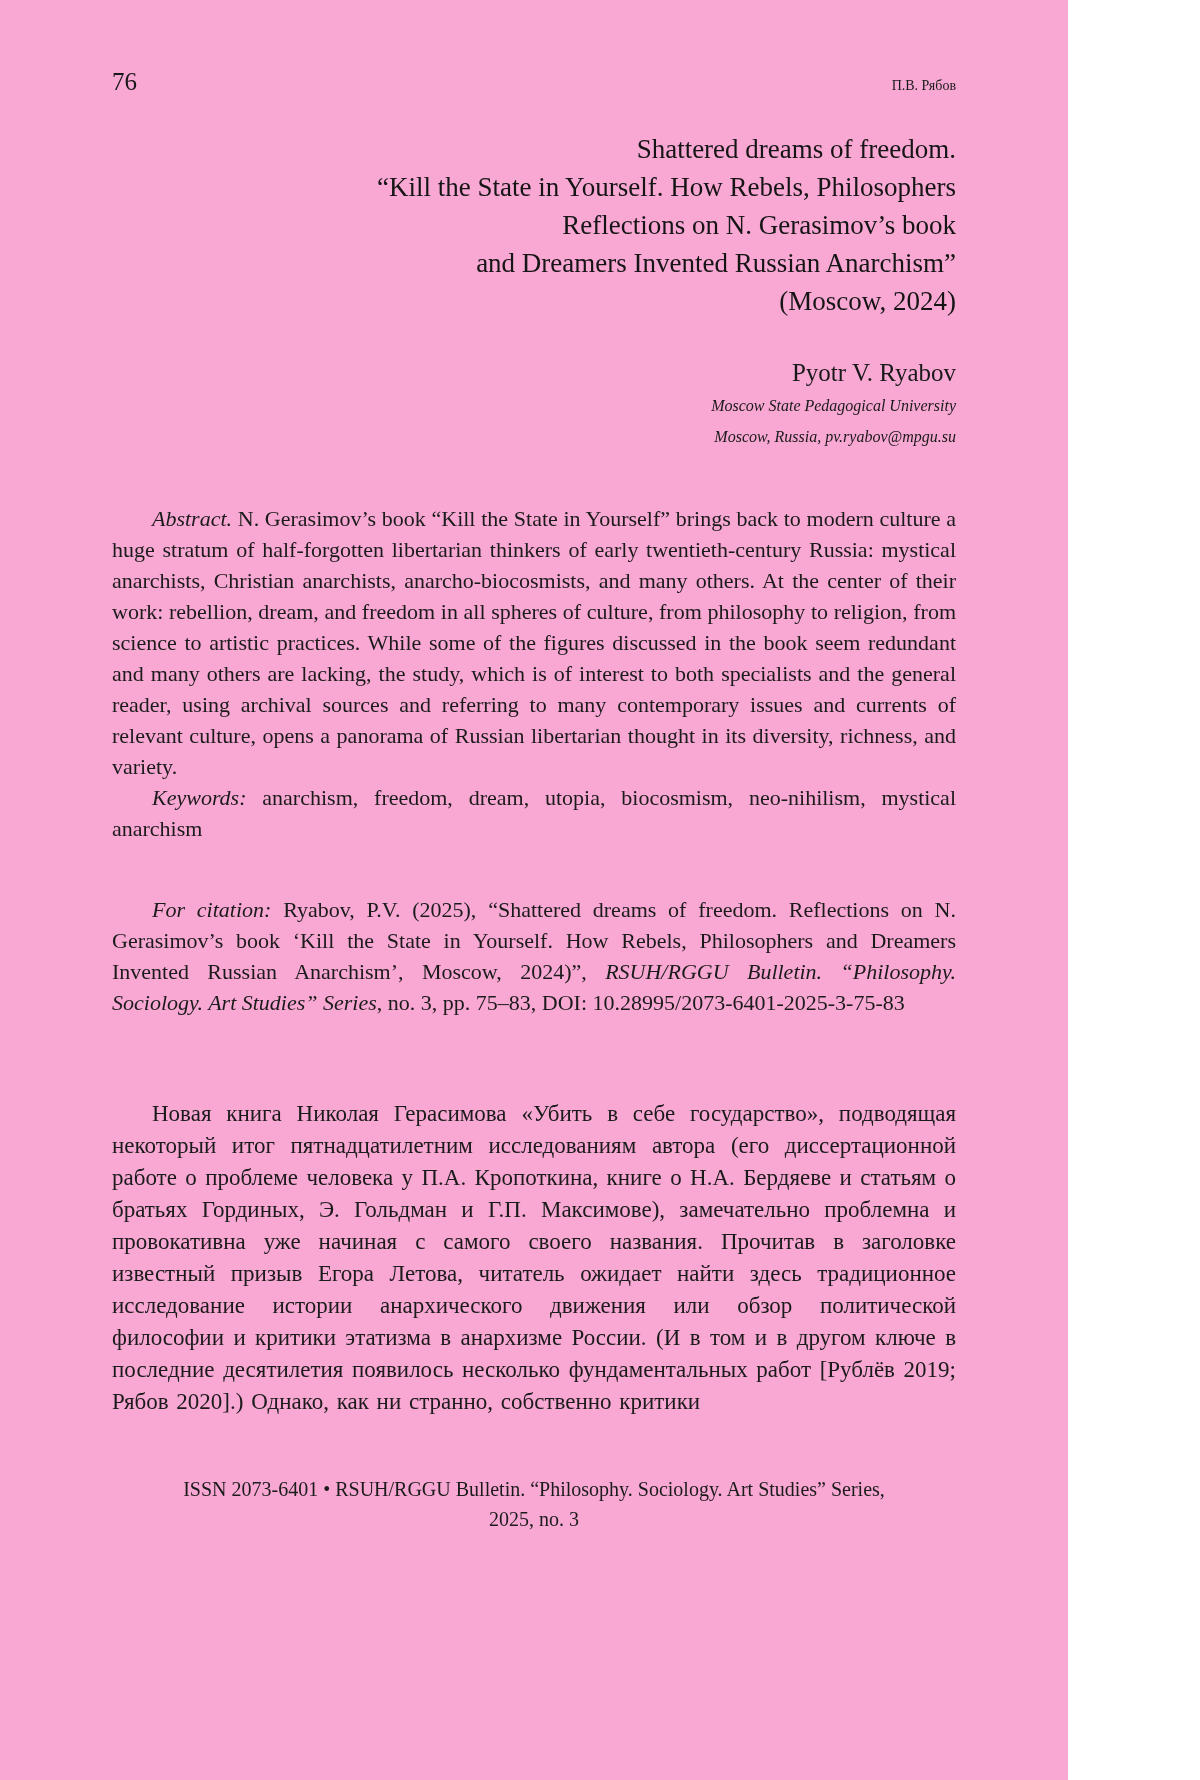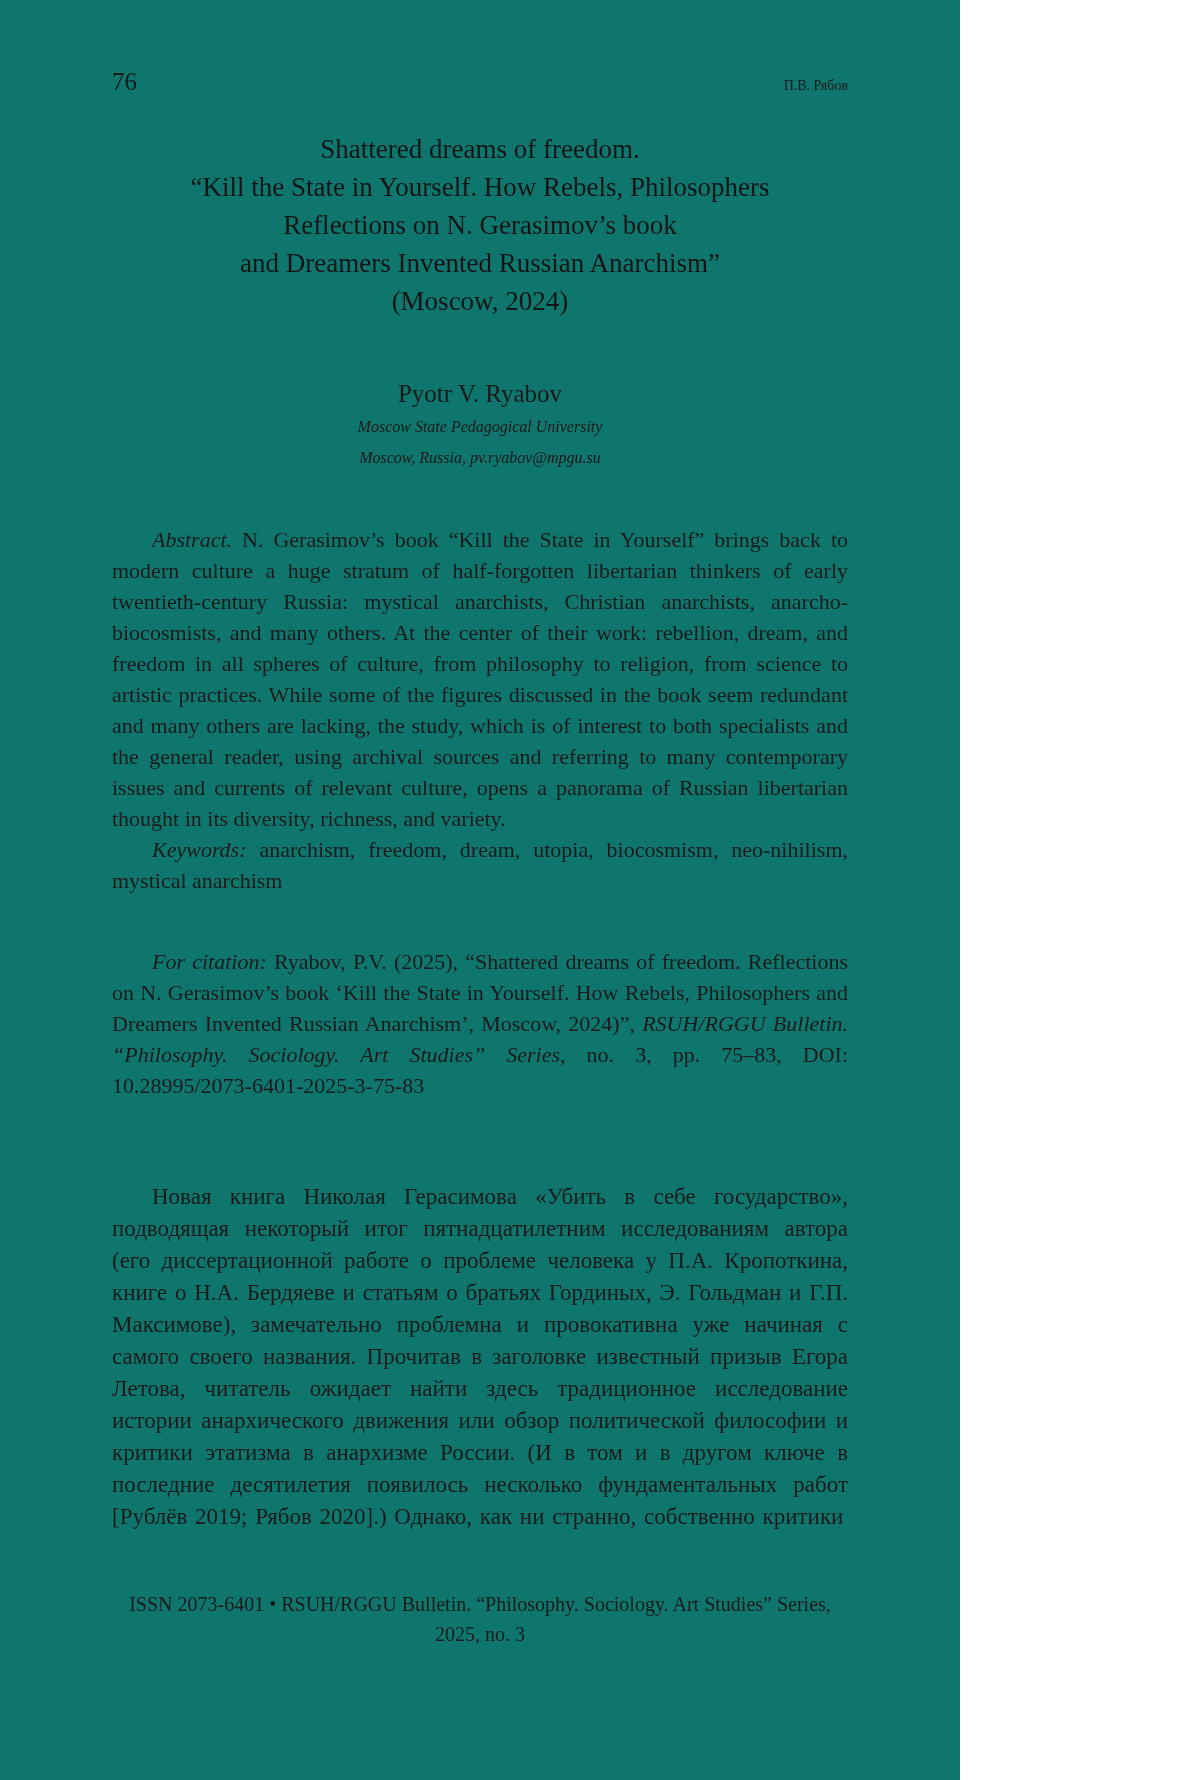--- a/index.html
+++ b/index.html
@@ -4,43 +4,43 @@
 <style>
   * { margin: 0; padding: 0; box-sizing: border-box; }
   html, body { background: #ffffff; }
   body {
     width: 1200px;
     font-family: "Liberation Serif", serif;
     color: #191919;
     -webkit-font-smoothing: antialiased;
   }
   .page {
-    width: 960px;
+    width: 1068px;
     min-height: 1780px;
     padding: 68px 112px 8px 112px;
-    background: #0f766e;
+    background: #f9a8d4;
   }
   .running-header {
     display: flex;
     justify-content: space-between;
     align-items: baseline;
     font-size: 24px;
   }
   .running-header .pagenum { font-size: 25px; }
   .running-header .head-right { font-size: 14px; }
   .title {
     margin-top: 34px;
-    text-align: center;
+    text-align: right;
     font-size: 27px;
     font-weight: 400;
     line-height: 38px;
     color: #151515;
   }
   .title .tline { display: block; }
-  .author-block { margin-top: 57px; text-align: center; }
+  .author-block { margin-top: 36px; text-align: right; }
   .author-name { font-size: 25px; line-height: 34px; }
   .author-aff, .author-loc {
     font-style: italic;
     font-size: 16px;
     line-height: 31px;
   }
   .section { margin-top: 51px; }
   .para {
     font-size: 22px;
     line-height: 31px;

